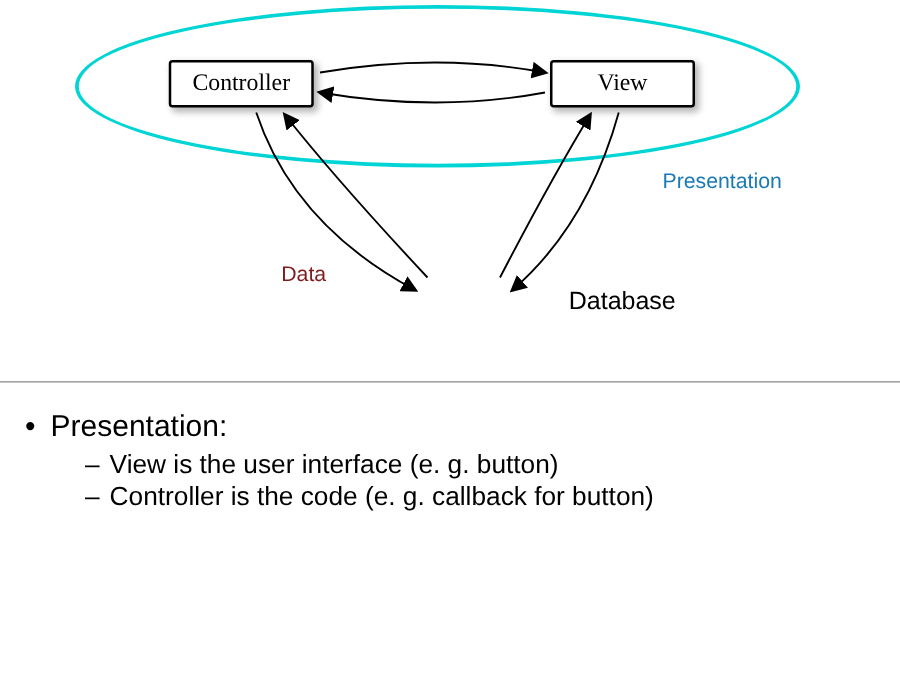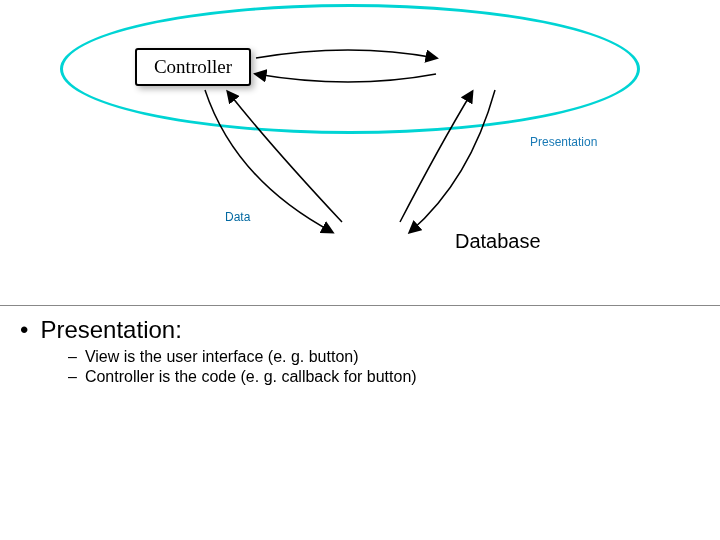--- a/index.html
+++ b/index.html
@@ -15,21 +15,21 @@
     position: relative;
     width: 720px;
     height: 305px;
     background: #fff;
   }
   .text-area {
     position: absolute;
     top: 305px;
     left: 0;
     width: 720px;
-    padding: 4px 20px 0 20px;
+    padding: 16px 20px 0 20px;
     border-top: 1px solid #888;
   }
   .box {
     position: absolute;
     border: 2px solid #000;
     background: #fff;
     border-radius: 3px;
     font-family: Georgia, serif;
     font-size: 19px;
     display: flex;
@@ -38,37 +38,37 @@
     box-shadow: 3px 3px 6px rgba(0,0,0,0.3);
   }
   .ellipse {
     position: absolute;
     border: 3px solid #00d4d4;
     border-radius: 50%;
     background: transparent;
   }
   .label {
     position: absolute;
-    font-size: 12px;
+    font-size: 17px;
     font-family: Arial, sans-serif;
   }
   .label.presentation { color: #1a7ab5; }
-  .label.data { color: #0369a1; }
+  .label.data { color: #7f1d1d; }
   .label.database { color: #000; font-size: 20px; }
   .bullet-main {
     font-size: 24px;
     margin: 6px 0 4px 0;
     list-style: none;
   }
   .bullet-main::before {
     content: "•";
     margin-right: 12px;
   }
   .bullet-sub {
-    font-size: 16px;
+    font-size: 21px;
     margin: 2px 0 2px 48px;
     list-style: none;
   }
   .bullet-sub::before {
     content: "–";
     margin-right: 8px;
   }
   svg.arrows {
     position: absolute;
     top: 0;
@@ -82,20 +82,23 @@
 <body>
 
 <div class="diagram-area">
 
   <div class="ellipse" style="left:60px; top:4px; width:580px; height:130px;"></div>
 
   <div class="box" style="left:135px; top:48px; width:116px; height:38px;">
     <span>Controller</span>
   </div>
 
+  <div class="box" style="left:440px; top:48px; width:116px; height:38px;">
+    <span>View</span>
+  </div>
 
 
   <div class="label presentation" style="left:530px; top:135px;">Presentation</div>
 
   <div class="label data" style="left:225px; top:210px;">Data</div>
 
   <div class="label database" style="left:455px; top:230px;">Database</div>
 
   <svg class="arrows">
     <defs>

